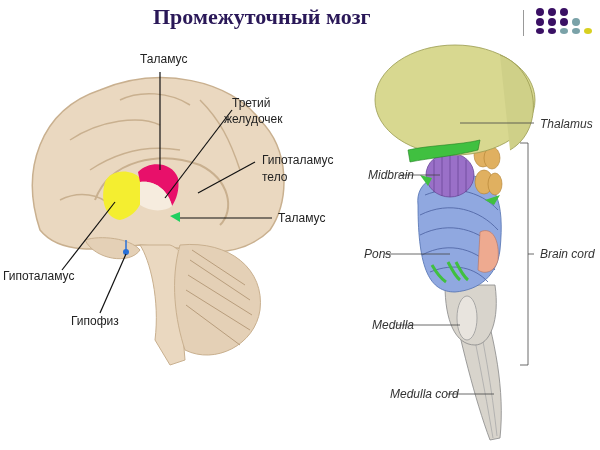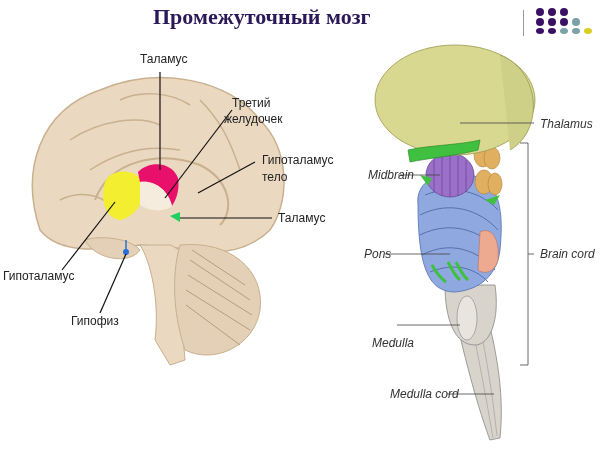--- a/index.html
+++ b/index.html
@@ -113,14 +113,14 @@
 <div class="lbl" style="left:262px;top:153px">Гипоталамус</div>
 <div class="lbl" style="left:262px;top:170px">тело</div>
 <div class="lbl" style="left:278px;top:211px">Таламус</div>
 <div class="lbl" style="left:3px;top:269px">Гипоталамус</div>
 <div class="lbl" style="left:71px;top:314px">Гипофиз</div>
 
 <div class="ilbl" style="left:540px;top:117px">Thalamus</div>
 <div class="ilbl" style="left:368px;top:168px">Midbrain</div>
 <div class="ilbl" style="left:364px;top:247px">Pons</div>
 <div class="ilbl" style="left:540px;top:247px">Brain cord</div>
-<div class="ilbl" style="left:372px;top:336px">Medulla</div>
+<div class="ilbl" style="left:372px;top:318px">Medulla</div>
 <div class="ilbl" style="left:390px;top:387px">Medulla cord</div>
 
 </body></html>

